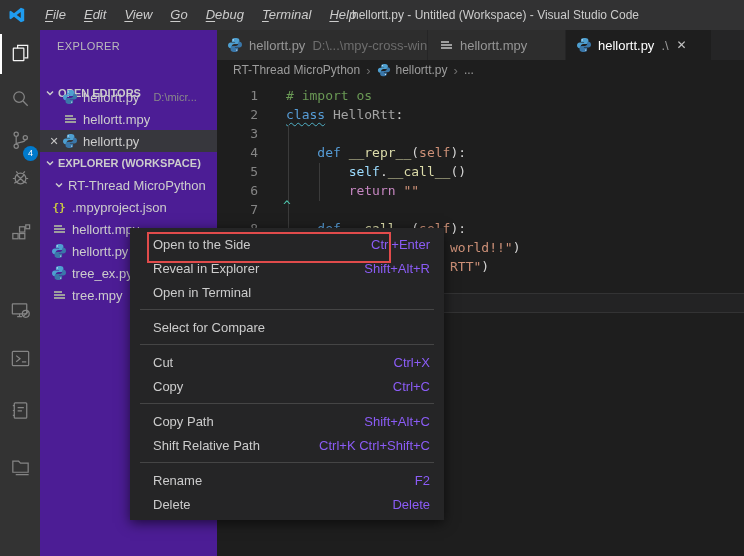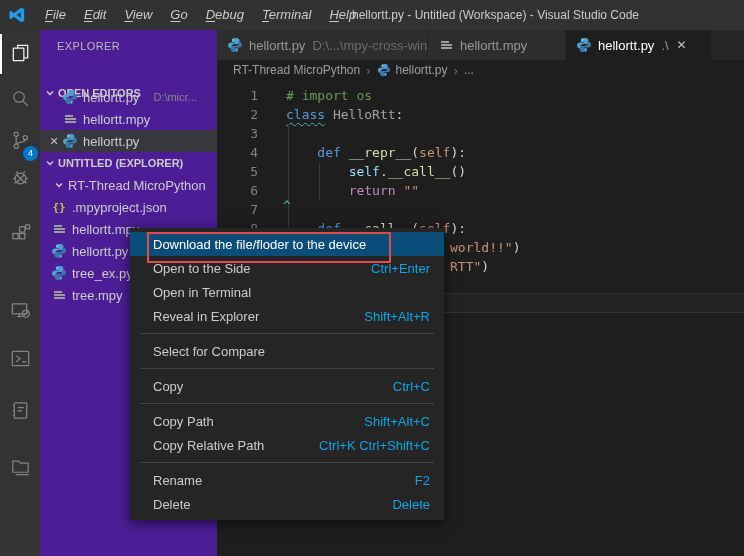--- a/index.html
+++ b/index.html
@@ -59,21 +59,21 @@
   .sq{text-decoration:underline;text-decoration-style:wavy;text-decoration-color:#4fb0c6;text-decoration-thickness:1px;text-underline-offset:3px;}
   .indent-guide{position:absolute;width:1px;background:#3b3b3b;}
   .stray-caret{position:absolute;left:66px;top:168px;color:#4ec9b0;font-family:"DejaVu Sans Mono",monospace;font-size:13px;}
   .hline{position:absolute;left:0;width:527px;height:1px;background:#333334;}
   .hband{position:absolute;left:0;width:527px;background:#232324;}
   
   .context-menu{position:absolute;left:130px;top:228px;width:314px;background:#252526;z-index:10;
     box-shadow:0 3px 12px rgba(0,0,0,.6);padding:4px 0;box-sizing:border-box;}
   .cm-item{height:24px;display:flex;align-items:center;color:#cccccc;font-size:13px;padding:0 14px 0 23px;}
   .cm-item.highlight{background:#0a4d78;color:#ffffff;}
-  .cm-item .shortcut{margin-left:auto;color:#0ea5e9;}
+  .cm-item .shortcut{margin-left:auto;color:#8b5cf6;}
   .cm-sep{height:1px;background:#454545;margin:5px 10px;}
   .red-box{position:absolute;left:17px;top:4px;width:240px;height:27px;border:2px solid #e14b4b;pointer-events:none;}
 </style>
 </head>
 <body>
 
 <div class="titlebar">
   <span class="vscode-logo">
     <svg viewBox="0 0 24 24" width="18" height="18">
         <path fill="#1f9cf0" d="M17.2 2.4 21.6 4v16L17.2 21.6 8 14.2l-4.4 3.4L2 16.7V7.3l1.6-.9L8 9.8l9.2-7.4zM17 8.1 11.6 12 17 15.9V8.1z"></path>
@@ -198,21 +198,21 @@
             <circle fill="#dbeaf5" stroke="none" cx="6.3" cy="2.9" r=".7"></circle>
             <circle fill="#dbeaf5" stroke="none" cx="9.7" cy="13.1" r=".7"></circle>
           </svg>
         </span>
         <span class="lbl">hellortt.py</span>
       </div>
       <div class="section-header" style="top: 122px;">
         <span class="tw"><svg viewBox="0 0 10 10">
             <path d="M2 3.5 5 6.5 8 3.5"></path>
           </svg></span>
-        <span>UNTITLED (EXPLORER)</span>
+        <span>EXPLORER (WORKSPACE)</span>
       </div>
       <div class="srow" style="top: 144px; padding-left: 14px;">
         <span class="tw" style="margin-right: 4px;"><svg viewBox="0 0 10 10">
             <path d="M2 3.5 5 6.5 8 3.5"></path>
           </svg></span>
         <span class="lbl">RT-Thread MicroPython</span>
       </div>
       <div class="srow" style="top: 166px; padding-left: 11px;">
         <span class="ficon">
           <span class="icon-json">{}</span>
@@ -361,50 +361,51 @@
     </div>
   <div class="indent-guide" style="left:71px;top:95px;height:114px;"></div>
   <div class="indent-guide" style="left:102px;top:133px;height:38px;"></div>
   <div class="stray-caret">^</div>
   <div class="hline" style="top:263px;"></div>
   <div class="hband" style="top:264px;height:18px;"></div>
   <div class="hline" style="top:282px;"></div>
 </div>
 
 <div class="context-menu">
-    <div class="cm-item highlight" style="background: rgb(10, 77, 120);">
-      <span>Download the file/floder to the device</span>
-    </div>
     <div class="cm-item">
       <span>Open to the Side</span>
       <span class="shortcut">Ctrl+Enter</span>
     </div>
     <div class="cm-item">
-      <span>Open in Terminal</span>
-    </div>
-    <div class="cm-item">
       <span>Reveal in Explorer</span>
       <span class="shortcut">Shift+Alt+R</span>
     </div>
+    <div class="cm-item">
+      <span>Open in Terminal</span>
+    </div>
     <div class="cm-sep"></div>
     <div class="cm-item">
       <span>Select for Compare</span>
     </div>
     <div class="cm-sep"></div>
+    <div class="cm-item">
+      <span>Cut</span>
+      <span class="shortcut">Ctrl+X</span>
+    </div>
     <div class="cm-item">
       <span>Copy</span>
       <span class="shortcut">Ctrl+C</span>
     </div>
     <div class="cm-sep"></div>
     <div class="cm-item">
       <span>Copy Path</span>
       <span class="shortcut">Shift+Alt+C</span>
     </div>
     <div class="cm-item">
-      <span>Copy Relative Path</span>
+      <span>Shift Relative Path</span>
       <span class="shortcut">Ctrl+K Ctrl+Shift+C</span>
     </div>
     <div class="cm-sep"></div>
     <div class="cm-item">
       <span>Rename</span>
       <span class="shortcut">F2</span>
     </div>
     <div class="cm-item">
       <span>Delete</span>
       <span class="shortcut">Delete</span>

